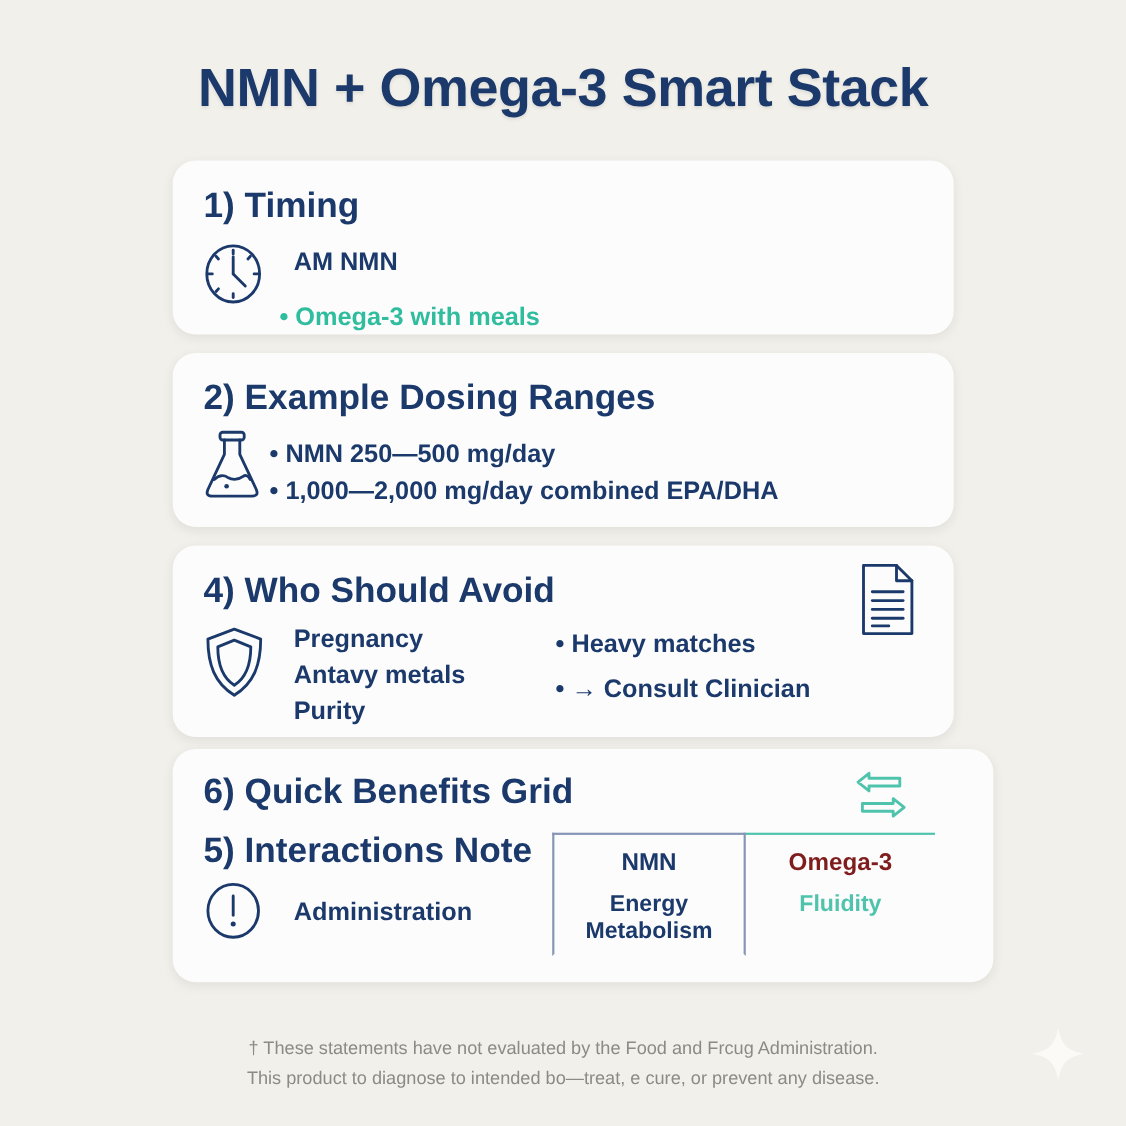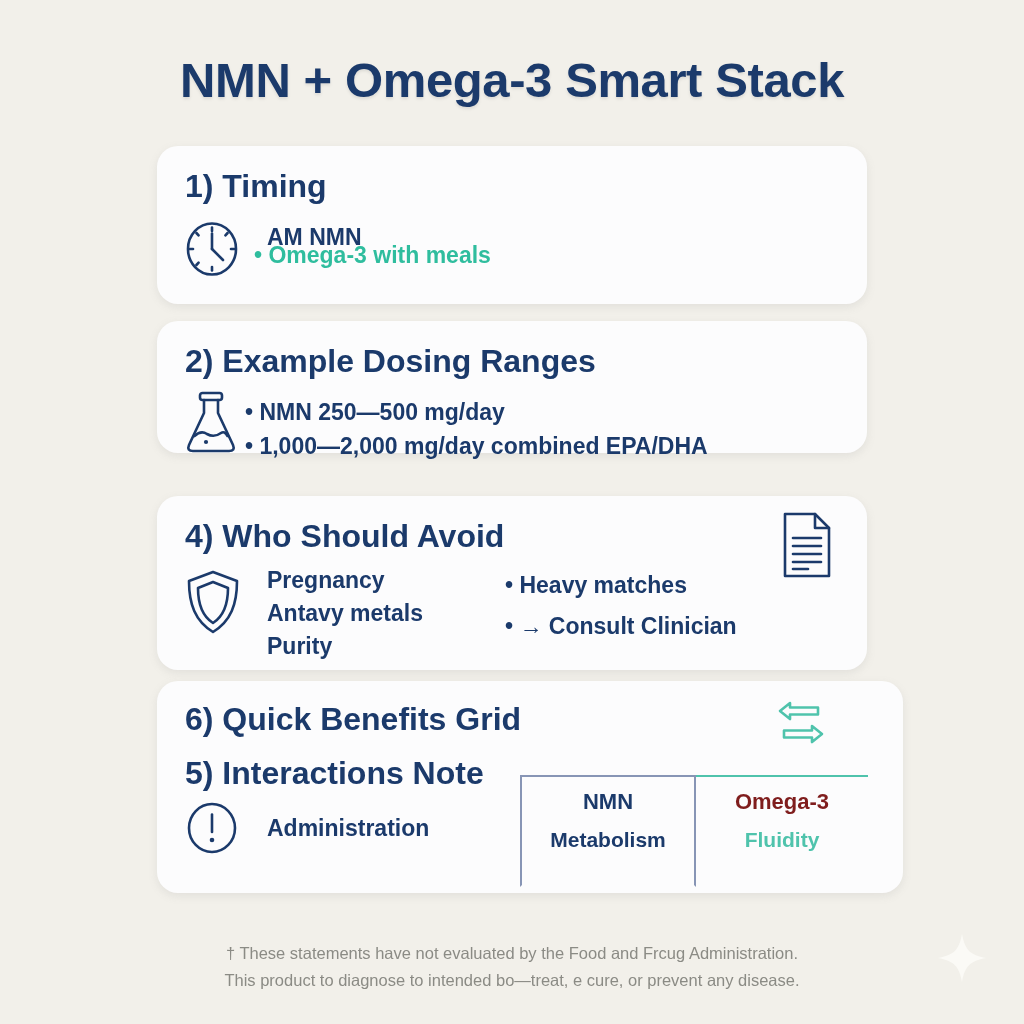--- a/index.html
+++ b/index.html
@@ -49,21 +49,21 @@
   
   .card {
     position: absolute;
     left: 157px;
     width: 710px;
     background: #fcfcfd;
     border-radius: 21px;
     box-shadow: 0 3px 9px rgba(140,140,140,0.16);
   }
   #card-timing   { top: 146px; height: 158px; }
-  #card-dosing   { top: 321px; height: 132px; }
+  #card-dosing   { top: 321px; height: 158px; }
   #card-avoid    { top: 496px; height: 174px; }
   #card-benefits { top: 681px; height: 212px; padding-left: 36px; }
 
   .card-title {
     position: absolute;
     left: 28px;
     font-size: 32px;
     font-weight: bold;
     color: #1b3a6b;
     white-space: nowrap;
@@ -77,21 +77,21 @@
     font-weight: bold;
     color: #1b3a6b;
     white-space: nowrap;
   }
   .teal { color: #2fbd9e; }
 
   
   #c1-title   { top: 22px; }
   #c1-icon    { left: 26px; top: 74px; }
   #c1-line1   { left: 110px; top: 78px; font-size: 23px; }
-  #c1-line2   { left: 97px;  top: 96px; font-size: 23px; }
+  #c1-line2   { left: 97px;  top: 128px; font-size: 23px; }
 
   
   #c2-title   { top: 22px; }
   #c2-icon    { left: 24px; top: 68px; }
   #c2-line1   { left: 88px; top: 78px; font-size: 23px; }
   #c2-line2   { left: 88px; top: 112px; font-size: 23px; }
 
   
   #c3-title   { top: 22px; }
   #c3-icon    { left: 26px; top: 72px; }
@@ -107,26 +107,25 @@
   
   #c4-title1  { top: 20px; }
   #c4-title2  { top: 74px; }
   #c4-arrows  { left: 617px; top: 18px; }
   #c4-icon    { left: 28px; top: 120px; }
   #c4-line    { left: 110px; top: 134px; font-size: 23px; }
 
   
   .bgrid {
     position: absolute;
-    left: 363px;
+    left: 345px;
     top: 76px;
     width: 348px;
     height: 112px;
     display: flex;
-    margin-top: 18px;
   }
   .bcell {
     flex: 1;
     text-align: center;
     padding-top: 13px;
     box-sizing: border-box;
   }
   .bcell-left {
     border-top: 2px solid #8795b5;
     border-left: 2px solid #8795b5;
@@ -266,20 +265,21 @@
         <circle cx="27" cy="39" r="2.3" fill="#1b3a6b" stroke="none"></circle>
       </svg>
     </div>
 
     <div class="txt" id="c4-line">Administration</div>
 
     <div class="bgrid">
       <div class="bcell bcell-left">
         <div class="head">NMN</div>
         <div class="sub">
+          <div>Energy</div>
           <div>Metabolism</div>
         </div>
       </div>
       <div class="bcell bcell-right">
         <div class="head">Omega-3</div>
         <div class="sub">Fluidity</div>
       </div>
     </div>
   </div>
 

